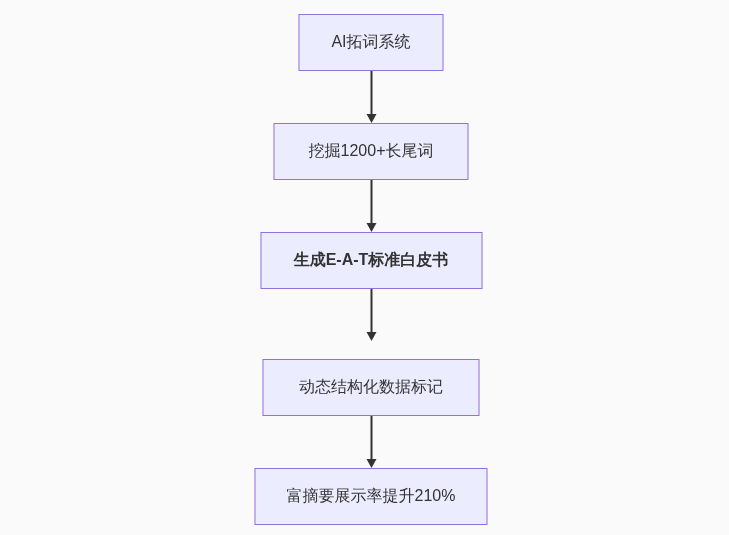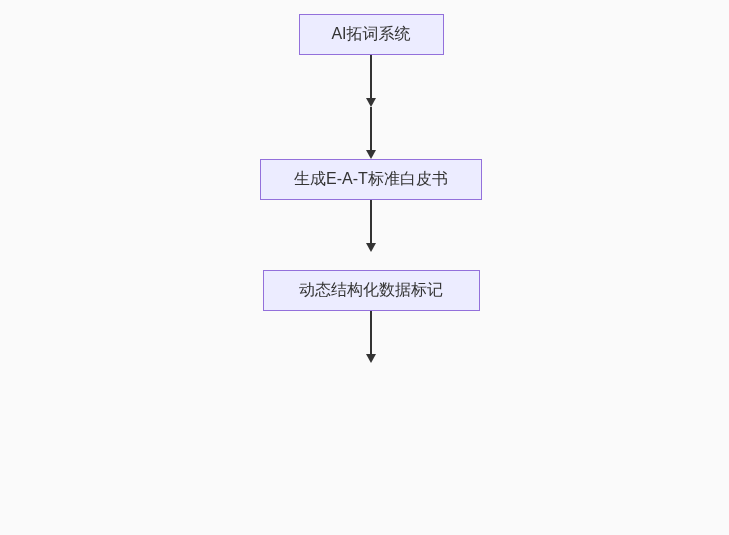--- a/index.html
+++ b/index.html
@@ -21,35 +21,35 @@
   .flow {
     position: absolute;
     top: 14px;
     left: 371px;
     transform: translateX(-50%);
     display: flex;
     flex-direction: column;
     align-items: center;
   }
   .node {
-    height: 41px;
+    height: 57px;
     box-sizing: border-box;
     background: #ECECFF;
     border: 1px solid #9370DB;
     display: flex;
     align-items: center;
     justify-content: center;
     color: #333333;
     font-size: 16px;
     white-space: nowrap;
     text-align: center;
   }
   .n1 { width: 145px; }
   .n2 { width: 195px; }
-  .n3 { width: 222px; }
+  .n3 { width: 222px; font-weight: bold; }
   .n4 { width: 217px; margin-top: 18px; }
   .n5 { width: 233px; }
   .arrow {
     height: 52px;
     display: flex;
     flex-direction: column;
     align-items: center;
   }
   .arrow-line {
     flex: 1;
@@ -72,20 +72,23 @@
 
     <div class="node n1">
       <span>AI拓词系统</span>
     </div>
 
     <div class="arrow">
       <div class="arrow-line"></div>
       <div class="arrow-head"></div>
     </div>
 
+    <div class="node n2">
+      <span>挖掘1200+长尾词</span>
+    </div>
 
     <div class="arrow">
       <div class="arrow-line"></div>
       <div class="arrow-head"></div>
     </div>
 
     <div class="node n3">
       <span>生成E-A-T标准白皮书</span>
     </div>
 
@@ -96,15 +99,18 @@
 
     <div class="node n4">
       <span>动态结构化数据标记</span>
     </div>
 
     <div class="arrow">
       <div class="arrow-line"></div>
       <div class="arrow-head"></div>
     </div>
 
+    <div class="node n5">
+      <span>富摘要展示率提升210%</span>
+    </div>
 
   </div>
 </div>
 
 </body></html>

